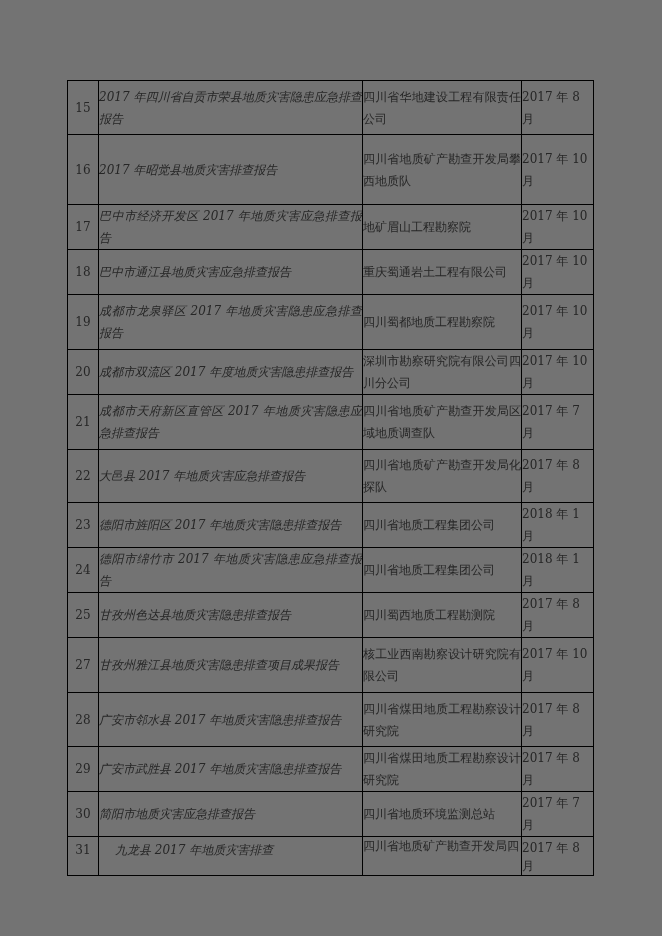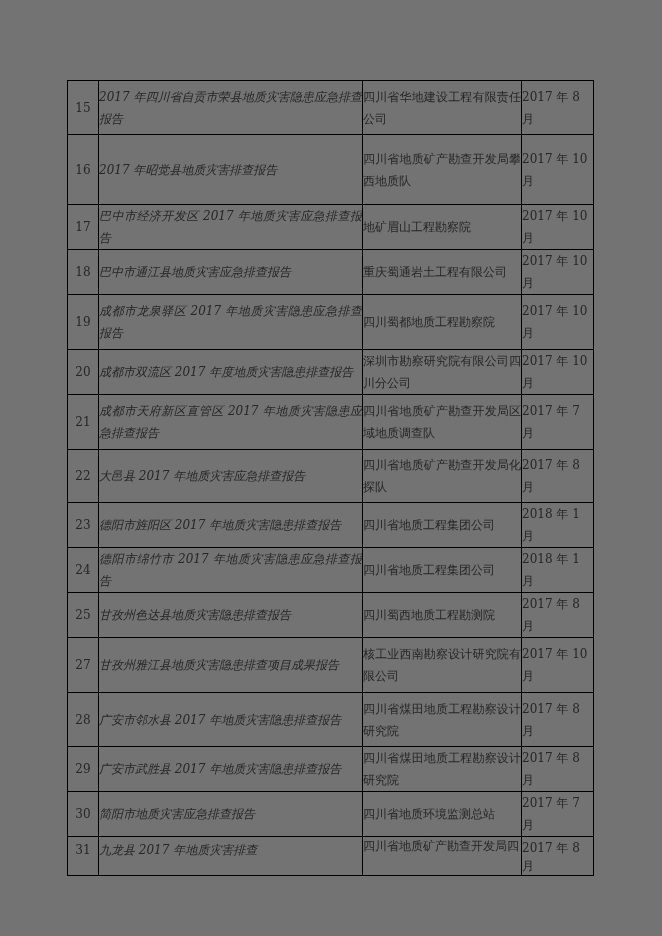--- a/index.html
+++ b/index.html
@@ -37,21 +37,21 @@
     padding: 0;
   }
   td.c-no   { text-align: center; }
   td.c-title{ text-align: justify; padding: 1px 2px 1px 3px; font-style: italic; }
   td.c-org  { text-align: justify; padding: 1px 1px 1px 3px; }
   td.c-date { text-align: left;    padding: 1px 0 1px 2px; }
 
   
   tr.cut-row td { vertical-align: top; line-height: 18px; }
   tr.cut-row td.c-no    { padding-top: 4px; }
-  tr.cut-row td.c-title { padding-top: 4px; }
+  tr.cut-row td.c-title { padding-top: 4px; padding-left: 16px; }
   tr.cut-row td.c-org   { }
   tr.cut-row td.c-date  { padding-top: 2px; }
 </style>
 </head>
 <body>
 
 <div class="page">
   <table class="report-table">
     <colgroup>
       <col style="width:31px">

